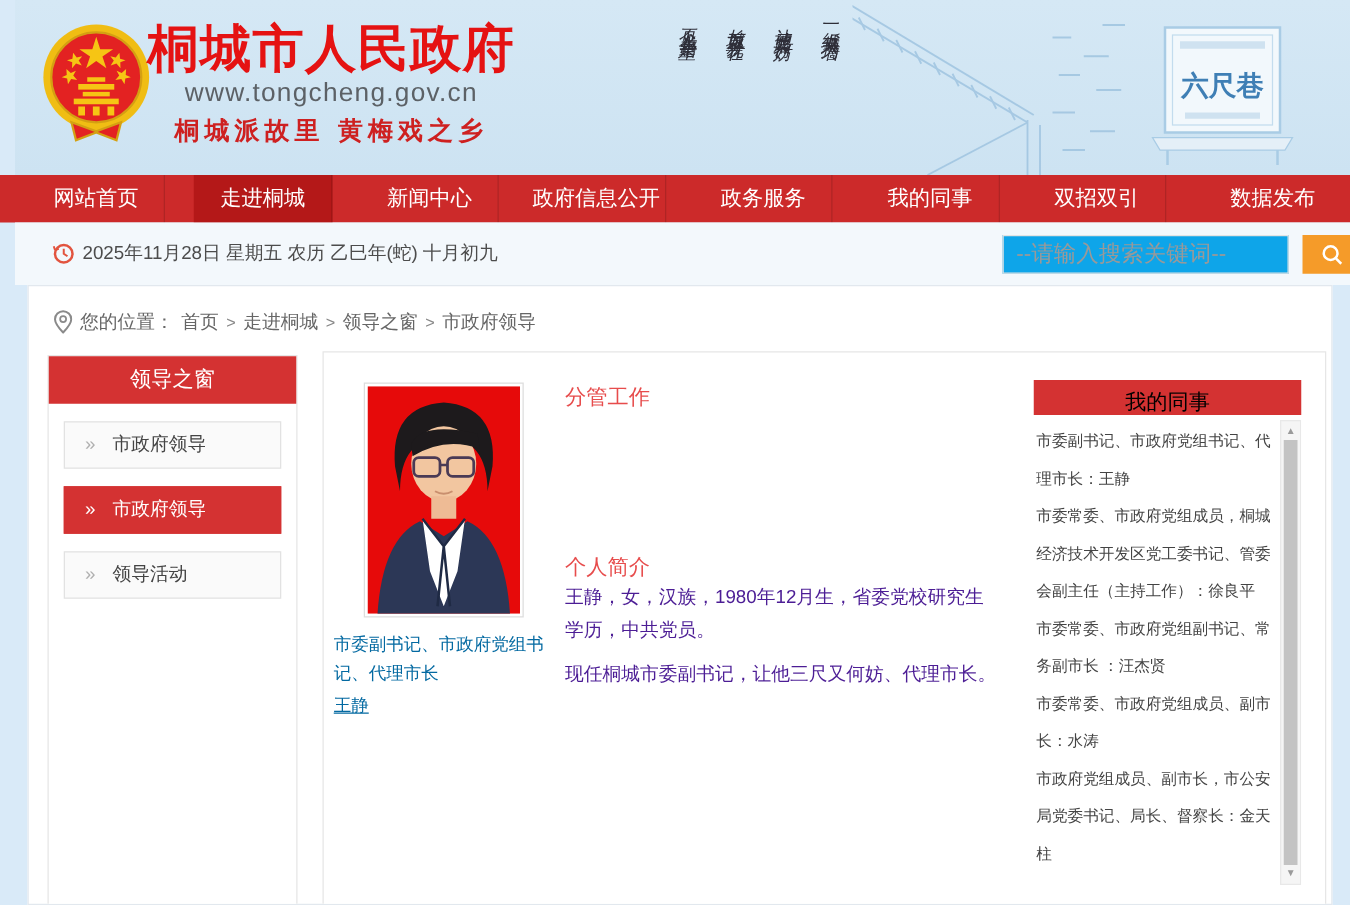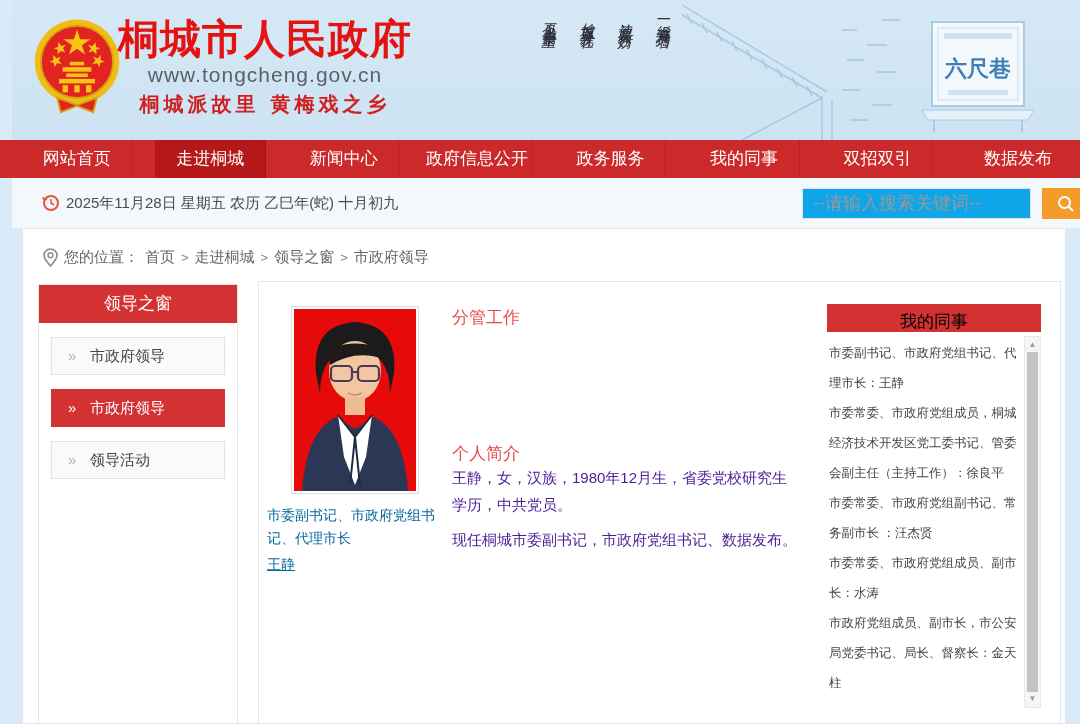--- a/index.html
+++ b/index.html
@@ -223,21 +223,21 @@
     </div>
     <div class="caption">
       <div>市委副书记、市政府党组书记、代理市长</div>
       <div class="name">王静</div>
     </div>
 
     <div class="sec-title sec1">分管工作</div>
     <div class="sec-title sec2">个人简介</div>
     <div class="bio">
       <p>王静，女，汉族，1980年12月生，省委党校研究生学历，中共党员。</p>
-      <p>现任桐城市委副书记，市政府党组书记、数据发布。</p>
+      <p>现任桐城市委副书记，让他三尺又何妨、代理市长。</p>
     </div>
 
     <div class="colleagues">
       <div class="col-head">我的同事</div>
       <div class="col-list">
         <div>市委副书记、市政府党组书记、代理市长：王静</div>
         <div>市委常委、市政府党组成员，桐城经济技术开发区党工委书记、管委会副主任（主持工作）：徐良平</div>
         <div>市委常委、市政府党组副书记、常务副市长 ：汪杰贤</div>
         <div>市委常委、市政府党组成员、副市长：水涛</div>
         <div>市政府党组成员、副市长，市公安局党委书记、局长、督察长：金天柱</div>

